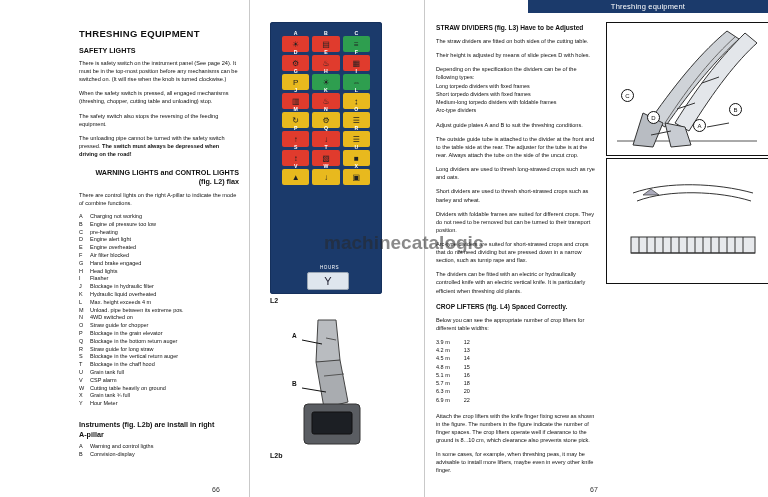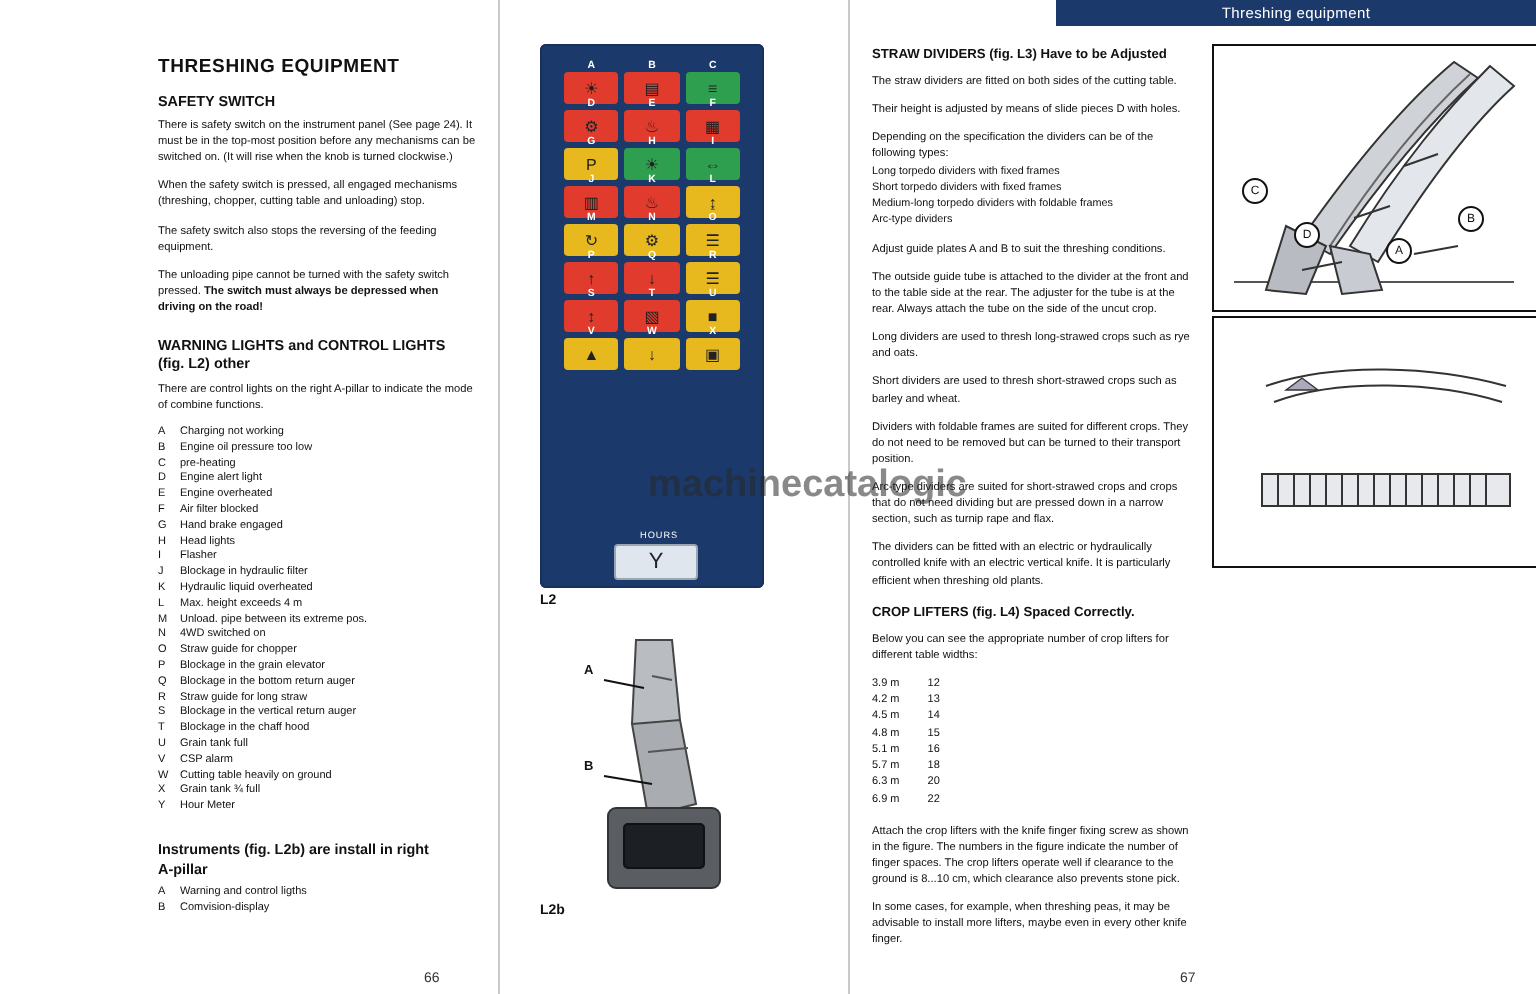--- a/index.html
+++ b/index.html
@@ -67,31 +67,31 @@
 <div class="page">
 
   <div class="header-tab">Threshing equipment</div>
 
   <div class="divider-v" style="left:225px;"></div>
   <div class="divider-v" style="left:400px;"></div>
 
   <div class="col" style="left:55px;top:28px;width:160px;">
     <div class="h1">THRESHING EQUIPMENT</div>
 
-    <div class="h2">SAFETY SWITCH</div>
+    <div class="h2">SAFETY LIGHTS</div>
     <div class="p">There is safety switch on the instrument panel (See page 24). It must be in the top-most position before any mechanisms can be switched on. (It will rise when the knob is turned clockwise.)</div>
     <div class="p">When the safety switch is pressed, all engaged mechanisms (threshing, chopper, cutting table and unloading) stop.</div>
     <div class="p">The safety switch also stops the reversing of the feeding equipment.</div>
     <div class="p">
       <span>The unloading pipe cannot be turned with the safety switch pressed. </span><b>The switch must always be depressed when driving on the road!</b>
     </div>
 
-    <div class="h2" style="margin-top:10px;line-height:1.3;">
+    <div class="h2" style="margin-top:10px;line-height:1.3;text-align:right;">
       <span>WARNING LIGHTS and CONTROL LIGHTS</span><br>
-      <span>(fig. L2) other</span>
+      <span>(fig. L2) flax</span>
     </div>
     <div class="p">There are control lights on the right A-pillar to indicate the mode of combine functions.</div>
 
     <div style="margin-top:2px;">
       <div class="idx">
           <span class="k">A</span>
           <span class="v">Charging not working</span>
         </div>
       <div class="idx">
           <span class="k">B</span>

